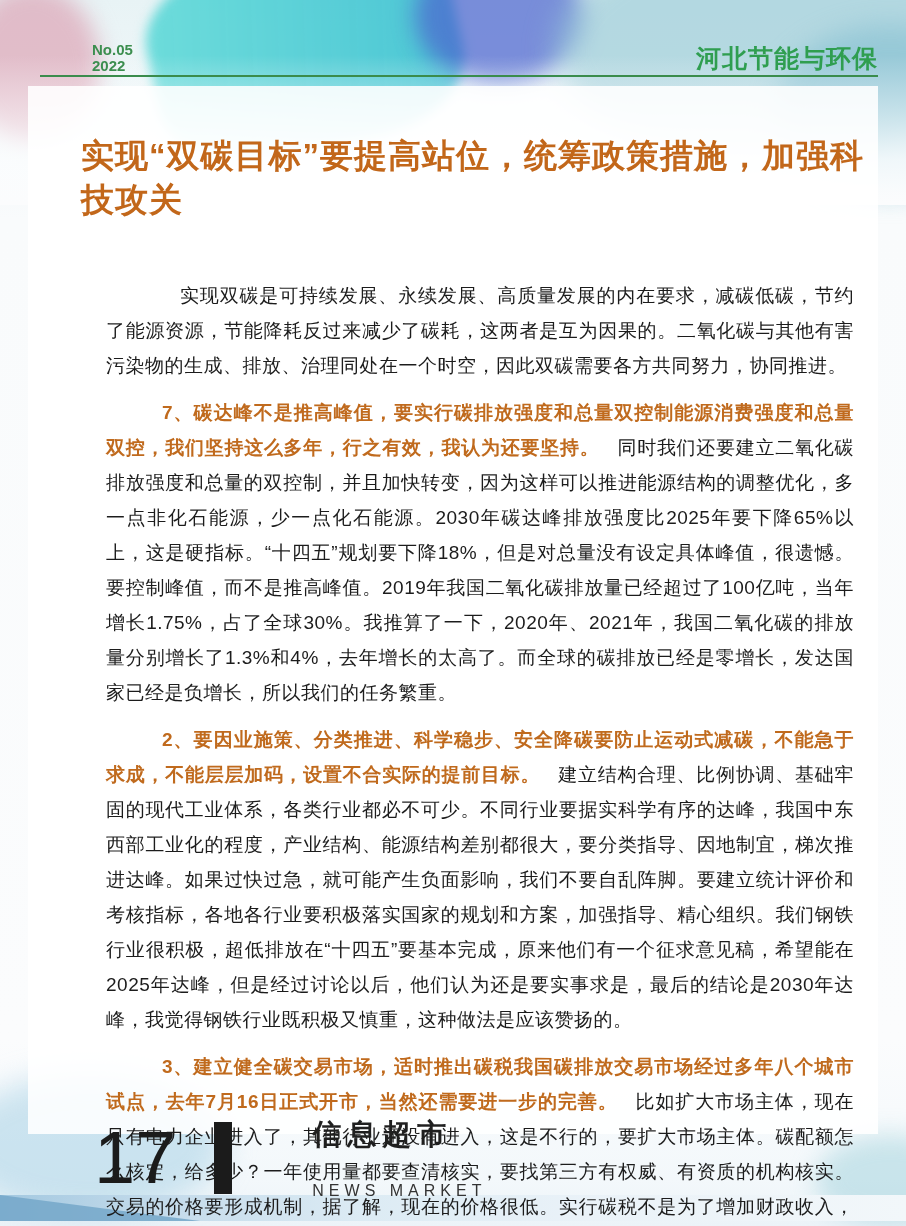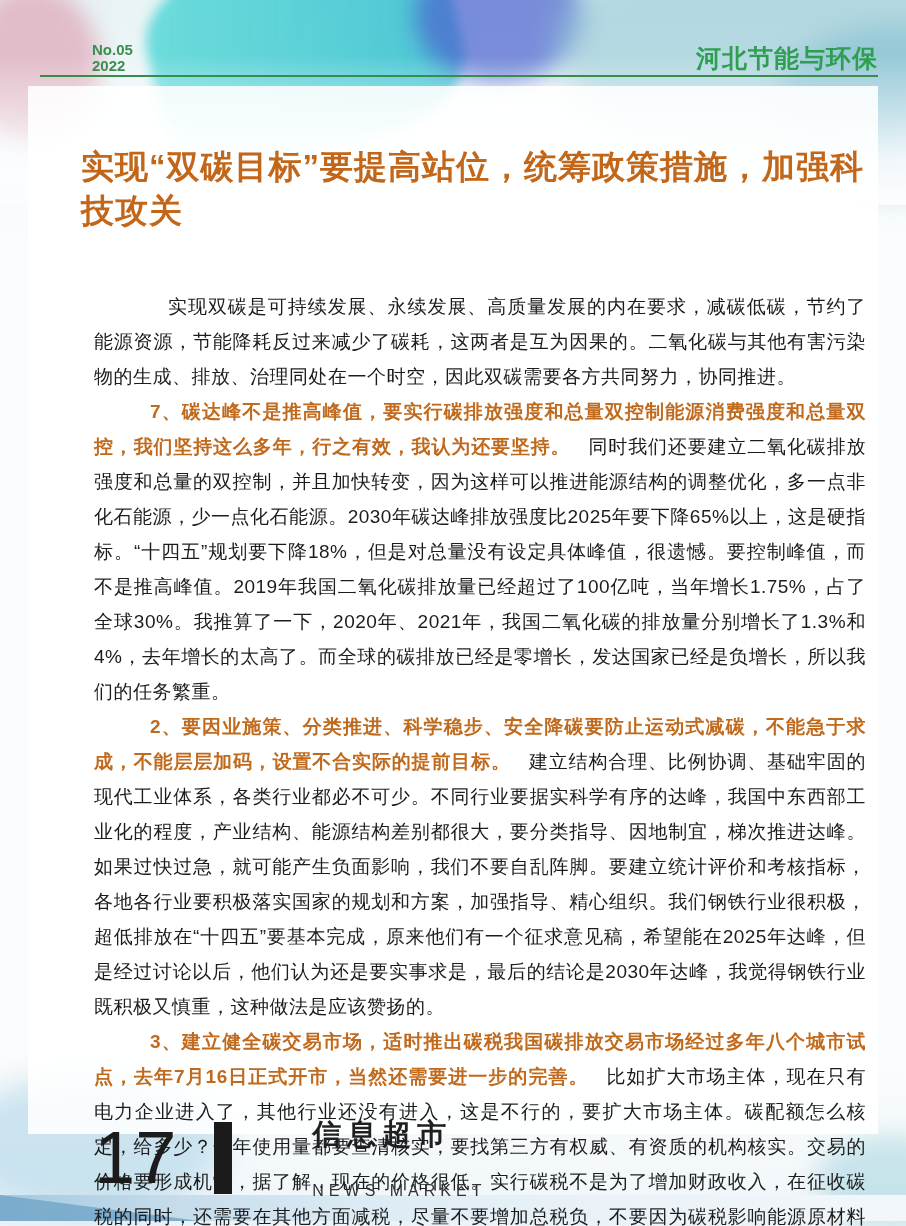--- a/index.html
+++ b/index.html
@@ -52,30 +52,30 @@
   .panel {
     position: absolute; left: 28px; top: 86px; width: 850px; height: 1048px;
     background: rgba(255,255,255,0.88);
     padding-top: 38px;
   }
   .kicker {
     margin: 0 0 0 29px;
     font-size: 24px; line-height: 30px; font-weight: 700; color: #b2611e;
   }
   .article-title {
-    margin: 21px 14px 0 17px;
+    margin: 10px 14px 0 17px;
     font-size: 33px; line-height: 44px; font-weight: 800; color: #c2671a;
     letter-spacing: 1px;
   }
   .article-body {
     margin: 56px 12px 0 12px;
     font-size: 19px; line-height: 35px; letter-spacing: 0.5px;
     color: #1c1c1c; text-align: justify;
   }
-  .article-body p { margin: 0; text-indent: 2em; }
+  .article-body p { margin: 12px; text-indent: 2em; }
   .lead { color: #c06a1d; font-weight: 700; }
 
   
   .footer {
     position: absolute; left: 58px; bottom: 26px;
     display: flex; align-items: center; gap: 28px;
   }
   .page-num {
     font-size: 74px; line-height: 72px; font-weight: 400; color: #1b1b1b;
   }

